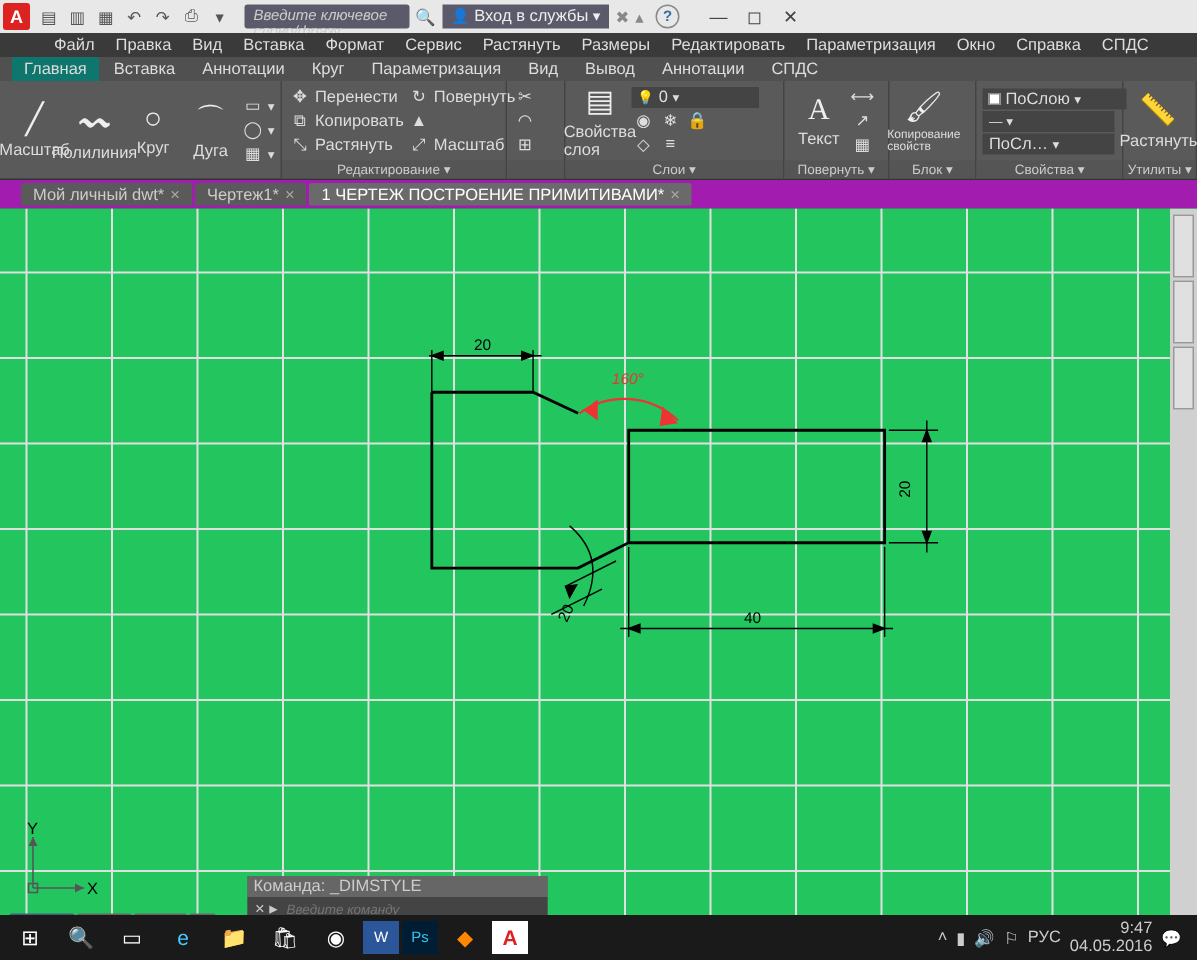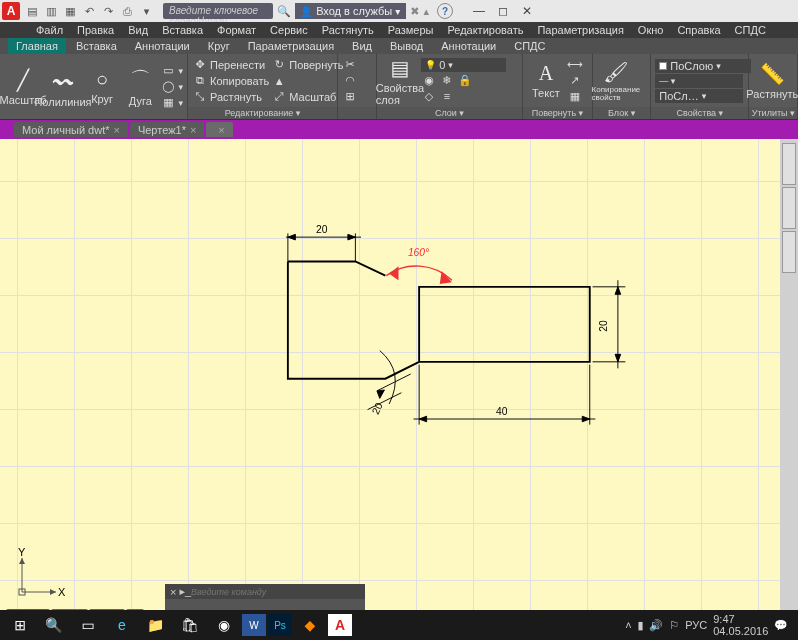--- a/index.html
+++ b/index.html
@@ -29,21 +29,21 @@
 .bigbtn{display:flex;flex-direction:column;align-items:center;justify-content:center;width:38px;height:48px;color:#ddd;font-size:9px;gap:2px}
 .bigbtn .ic{font-size:20px;color:#eee}
 .smallbtn{width:16px;height:16px;display:flex;align-items:center;justify-content:center;color:#ddd;font-size:11px}
 .colstack{display:flex;flex-direction:column;gap:1px}
 .rowstack{display:flex;align-items:center;gap:2px;color:#ddd;font-size:9px;height:15px}
 .layerdd{background:#444;color:#ddd;font-size:9px;padding:1px 4px;width:85px;height:14px;display:flex;align-items:center;gap:3px}
 .filetabs{height:19px;background:#a21caf;display:flex;align-items:center;padding-left:14px;gap:2px}
 .filetabs .ftab{background:#5a5a5a;color:#ccc;font-size:10px;padding:2px 8px;height:15px;display:flex;align-items:center;border-radius:2px 2px 0 0}
 .filetabs .ftab.active{background:#6a6a6a;color:#fff}
 .filetabs .ftab .cls{margin-left:4px;color:#aaa}
-.canvas{flex:1;background:#fef9c3;position:relative;overflow:hidden}
+.canvas{flex:1;background:#22c55e;position:relative;overflow:hidden}
 .grid{position:absolute;inset:0;background-image:linear-gradient(to right,#e0e0e0 1px,transparent 1px),linear-gradient(to bottom,#e0e0e0 1px,transparent 1px);background-size:57px 57px;background-position:-40px -15px}
 .ucs{position:absolute;left:16px;bottom:24px;color:#555}
 .drawing{position:absolute;left:286px;top:85px;width:360px;height:300px}
 .cursor{position:absolute;left:545px;top:475px;pointer-events:none}
 .cursor:before,.cursor:after{content:"";position:absolute;background:#555}
 .cursor:before{width:1px;height:80px;left:20px;top:0}
 .cursor:after{height:1px;width:80px;top:20px;left:-20px}
 .sidebar{position:absolute;right:0;top:0;bottom:0;width:18px;background:#d0d0d0;display:flex;flex-direction:column;align-items:center;padding-top:4px;gap:2px}
 .sidebar span{width:14px;height:42px;background:#e0e0e0;border:1px solid #999;font-size:8px}
 .cmdline{position:absolute;left:165px;bottom:12px;height:26px;display:flex;flex-direction:column;background:#555;color:#ccc;font-size:9px;width:200px}
@@ -53,21 +53,21 @@
 .modeltabs{position:absolute;left:6px;bottom:0;height:14px;display:flex;gap:1px;align-items:center}
 .modeltabs span{background:#4a5a7a;color:#fff;font-size:9px;padding:1px 6px;border-radius:2px 2px 0 0}
 .modeltabs span.inact{background:#666}
 .status{height:18px;background:#444;display:flex;align-items:center;color:#ccc;font-size:10px;padding:0 4px;gap:6px}
 .status .coords{margin-left:auto}
 .status .sicons{display:flex;gap:2px;align-items:center}
 .status .sicons span{width:18px;height:14px;display:flex;align-items:center;justify-content:center;font-size:10px;color:#bbb;border-left:1px solid #555}
 .taskbar{position:absolute;left:0;right:0;bottom:0;height:30px;background:#1a1a1a;display:flex;align-items:center;padding:0 4px;gap:2px}
 .taskbar .tb{width:32px;height:26px;display:flex;align-items:center;justify-content:center;font-size:14px;color:#fff}
 .taskbar .tray{margin-left:auto;display:flex;align-items:center;gap:6px;color:#ccc;font-size:9px;padding-right:6px}
-.taskbar .clock{display:flex;flex-direction:column;line-height:1.1}
+.taskbar .clock{display:flex;flex-direction:column;align-items:flex-end;line-height:1.1}
 svg text{font-family:Arial}
 </style>
 </head>
 <body>
 
 <div class="win">
   <div class="titlebar">
     <div class="logo">A</div>
     <div class="qat">
       <span>▤</span>
@@ -269,20 +269,21 @@
   <div class="filetabs">
     <div class="ftab">
         <span>Мой личный dwt*</span>
         <span class="cls">×</span>
       </div>
     <div class="ftab">
         <span>Чертеж1*</span>
         <span class="cls">×</span>
       </div>
     <div class="ftab active">
+        <span>1 ЧЕРТЕЖ ПОСТРОЕНИЕ ПРИМИТИВАМИ*</span>
         <span class="cls">×</span>
       </div>
   </div>
 
   <div class="canvas">
     <div class="grid"></div>
 
     <svg class="drawing" width="380" height="320" viewBox="0 0 380 320">
 
       <g stroke="#000" stroke-width="1" fill="none">
@@ -345,20 +346,21 @@
       <text x="2" y="8" font-size="11">Y</text>
     </svg>
 
     <div class="sidebar">
       <span></span>
       <span></span>
       <span></span>
     </div>
 
     <div class="cmdline">
+      <div class="hist">Команда:  _DIMSTYLE</div>
       <div class="inp">
         <span style="padding:0 3px">×</span>
         <span>▸_</span>
         <input placeholder="Введите команду" style="">
       </div>
     </div>
 
     <div class="modeltabs">
       <span>Модель</span>
       <span class="inact">Лист1</span>

